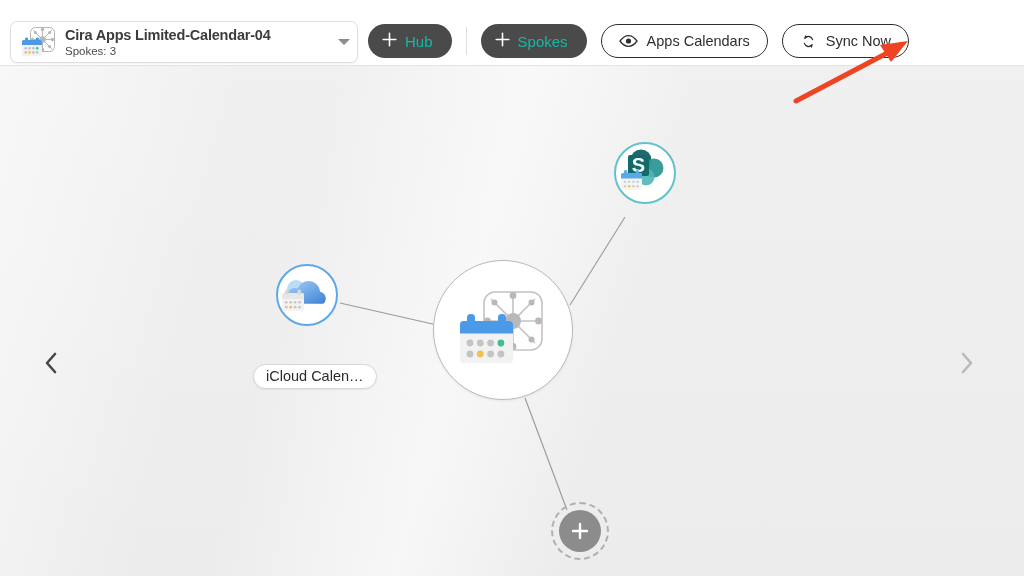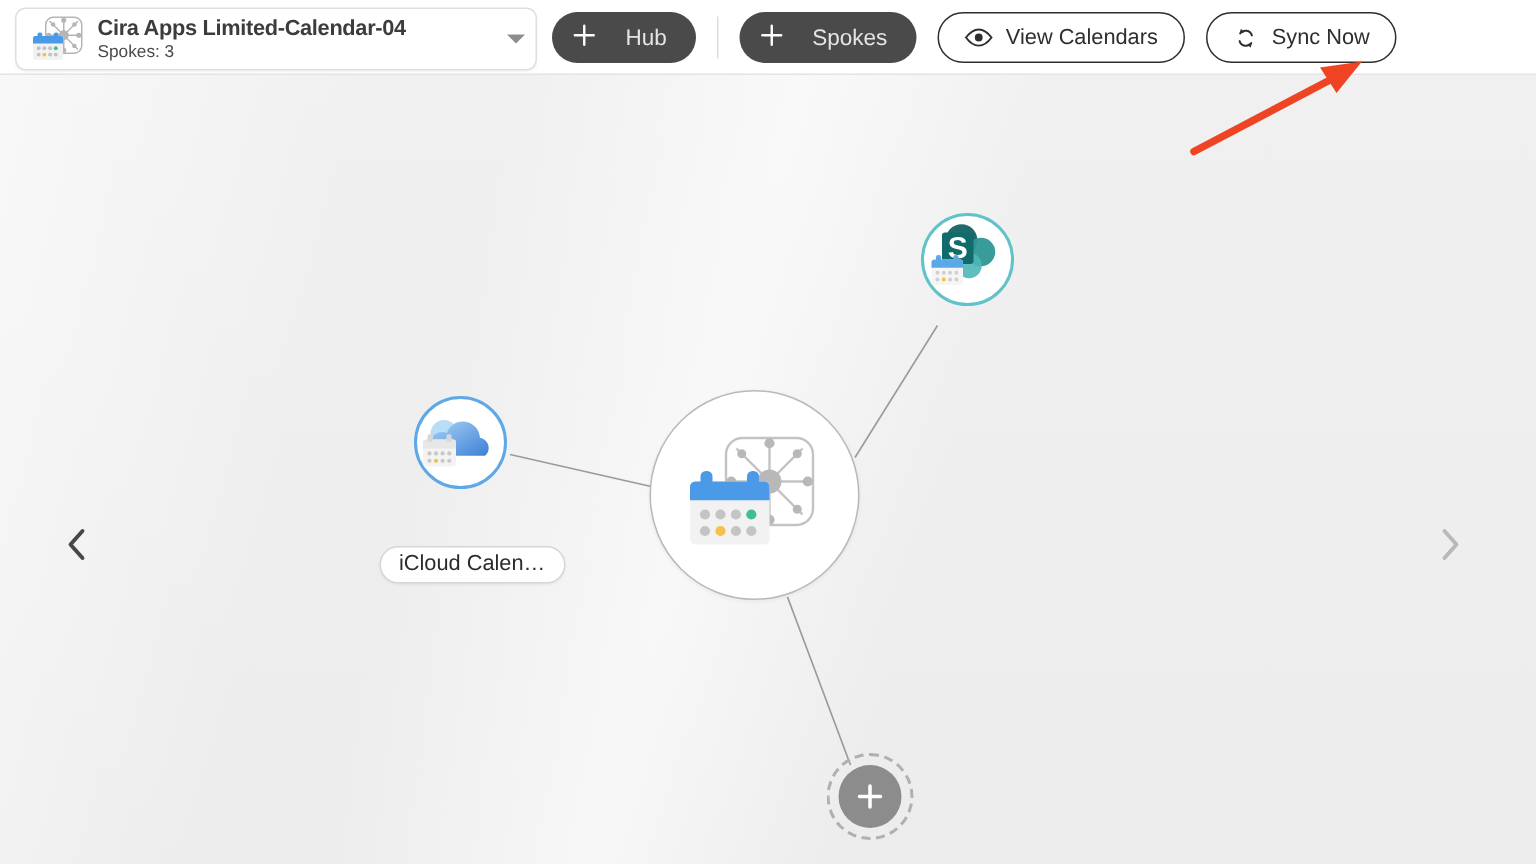--- a/index.html
+++ b/index.html
@@ -6,21 +6,21 @@
   html, body {
     width: 1024px; height: 576px;
     font-family: "Liberation Sans", sans-serif;
     overflow: hidden;
     background: #ffffff;
   }
   #app { position: relative; width: 1024px; height: 576px; }
 
   
   .header {
-    position: absolute; top: 0; left: 0;
+    position: absolute; top: 16px; left: 0;
     width: 1024px; height: 50px;
     background: #ffffff;
     border-bottom: 1px solid #e3e3e3;
     display: flex; align-items: center;
     z-index: 20;
   }
 
   .title-card {
     position: absolute; left: 10px; top: 5px;
     width: 348px; height: 42px;
@@ -58,24 +58,23 @@
   .btn-group {
     position: absolute; left: 368px; top: 0;
     height: 50px; display: flex; align-items: center;
   }
   .btn {
     display: inline-flex; align-items: center; justify-content: center;
     white-space: nowrap; cursor: pointer; user-select: none;
   }
   .btn-dark {
     height: 34px; padding: 0 19px 0 14px;
-    background: #4a4a4a; color: #e5e5e5;
+    background: #4a4a4a; color: #14b8a6;
     border-radius: 17px;
     font-size: 15px;
-    gap: 12px;
   }
   .btn-dark .plus { margin-right: 8px; display: block; }
   .divider-v {
     width: 1px; height: 28px; background: #dddddd;
     margin: 0 14px;
   }
   .btn-outline {
     height: 34px; padding: 0 17px;
     background: #ffffff; color: #2e2e2e;
     border: 1px solid #2e2e2e; border-radius: 17px;
@@ -224,21 +223,21 @@
         <span class="btn-label">Spokes</span>
       </div>
 
       <div class="btn btn-outline">
         <span class="ico">
           <svg width="19" height="14" viewBox="0 0 19 14">
             <path d="M1 7c2.6-3.6 5.4-5.4 8.5-5.4S15.4 3.4 18 7c-2.6 3.6-5.4 5.4-8.5 5.4S3.6 10.6 1 7z" fill="none" stroke="#2e2e2e" stroke-width="1.3"></path>
             <circle cx="9.5" cy="7" r="2.6" fill="#2e2e2e"></circle>
           </svg>
         </span>
-        <span class="btn-label">View Calendars</span>
+        <span class="btn-label">Apps Calendars</span>
       </div>
 
 
       <div class="btn btn-outline">
         <span class="ico">
           <svg width="17" height="17" viewBox="0 0 17 17">
             <g fill="none" stroke="#2e2e2e" stroke-width="1.3" stroke-linecap="round">
               <path d="M12.6 6.6a4.4 4.4 0 0 0-7.8-1.3"></path>
               <path d="M4.4 10.4a4.4 4.4 0 0 0 7.8 1.3"></path>
             </g>

